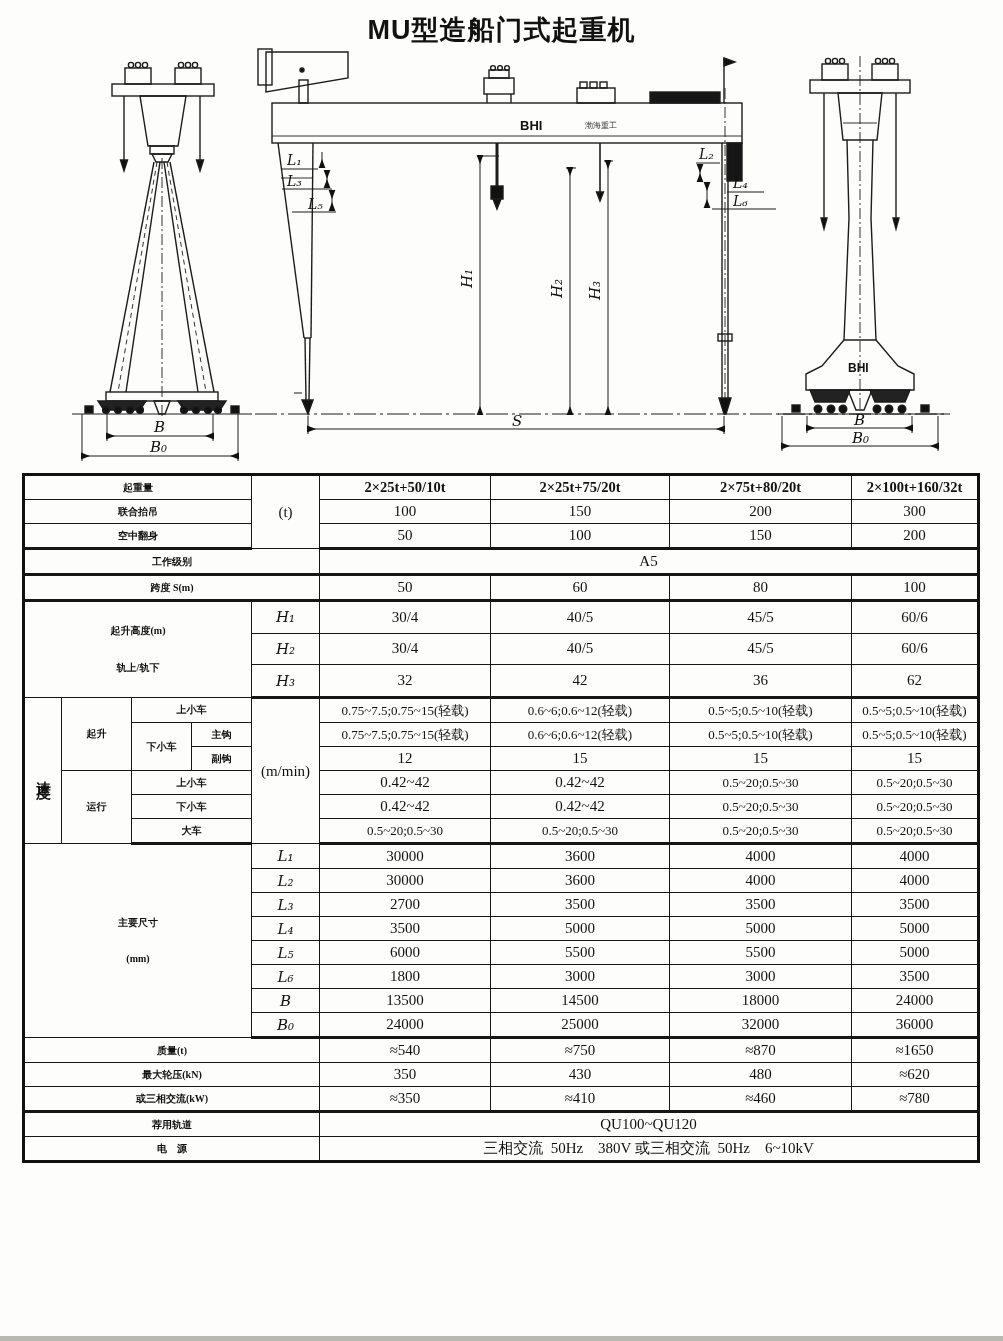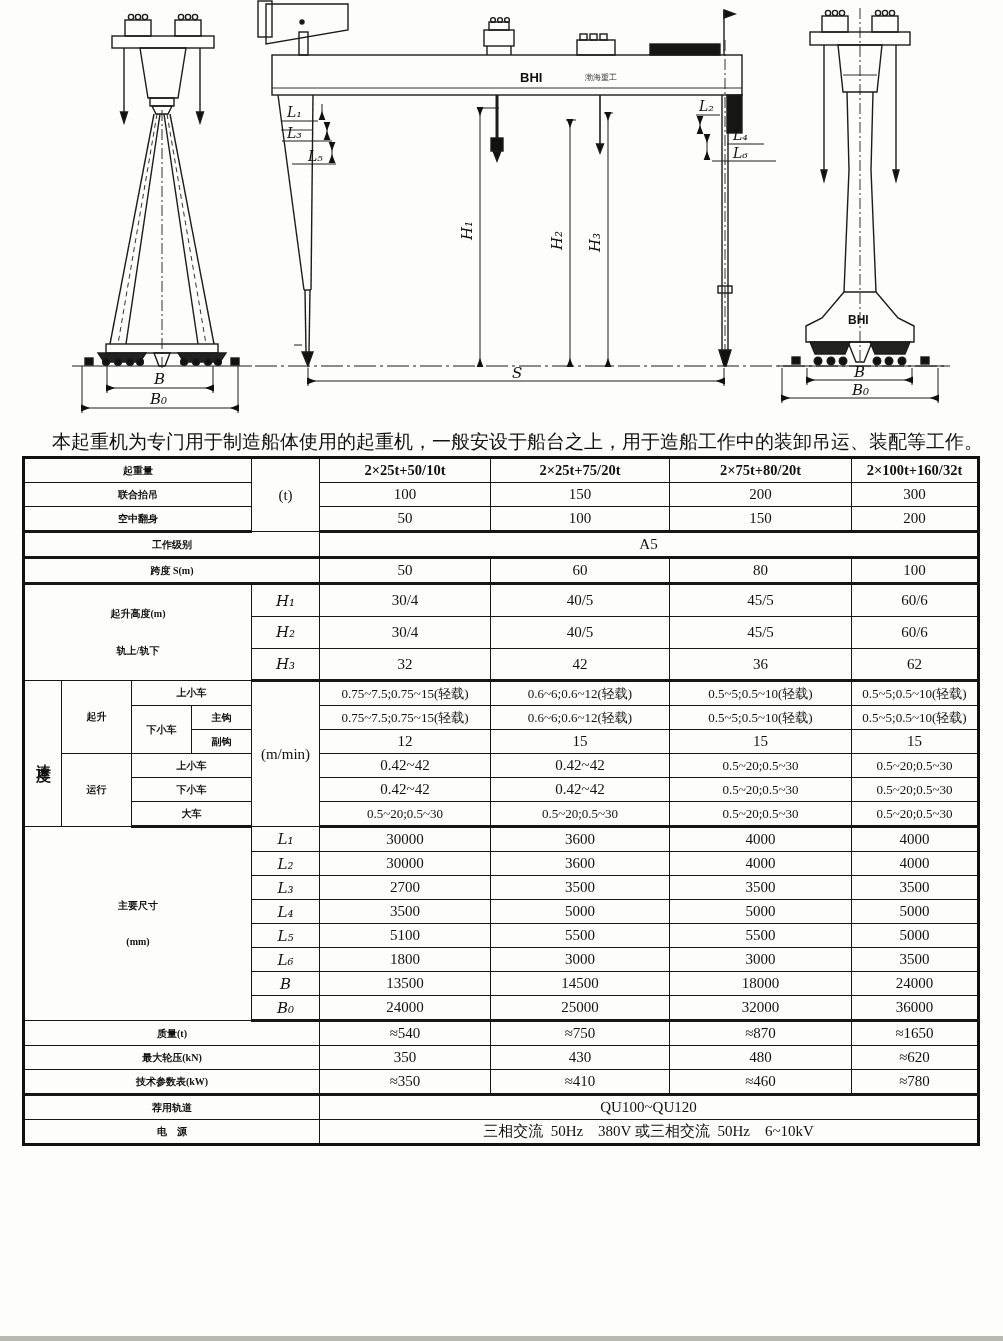--- a/index.html
+++ b/index.html
@@ -38,20 +38,21 @@
   .dimtxt{font-family:"DejaVu Serif","DejaVu Sans",serif;font-style:italic;}
   .bhi{font-family:"Liberation Sans",sans-serif;font-weight:bold;}
   .tiny{font-family:"Liberation Sans",sans-serif;}
   .botbar{position:absolute;bottom:0;left:0;width:100%;height:5px;background:#b9b9b3;}
 </style>
 </head>
 <body>
 
 <div class="page">
 
+  <div class="title">MU型造船门式起重机</div>
 
   <svg class="drawing" width="1003" height="425" viewBox="0 0 1003 425">
     <defs>
       <marker id="ar" markerWidth="9" markerHeight="8" refX="8" refY="4" orient="auto" markerUnits="userSpaceOnUse">
         <path d="M0,4 L9,0.6 L9,7.4 Z" fill="#111"></path>
       </marker>
       <marker id="al" markerWidth="9" markerHeight="8" refX="1" refY="4" orient="auto" markerUnits="userSpaceOnUse">
         <path d="M9,4 L0,0.6 L0,7.4 Z" fill="#111"></path>
       </marker>
     </defs>
@@ -240,21 +241,20 @@
       <text class="dimtxt" font-size="15" transform="rotate(-90 600 252)" x="600" y="252">H₃</text>
 
       <text class="dimtxt" x="512" y="378" font-size="15">S</text>
       <text class="dimtxt" x="154" y="384" font-size="15">B</text>
       <text class="dimtxt" x="150" y="404" font-size="15">B₀</text>
       <text class="dimtxt" x="854" y="377" font-size="15">B</text>
       <text class="dimtxt" x="852" y="395" font-size="15">B₀</text>
     </g>
   </svg>
 
-  <div class="intro-text">本起重机为专门用于制造船体使用的起重机，一般安设于船台之上，用于造船工作中的装卸吊运、装配等工作。</div>
 
   <table class="spec">
     <colgroup>
       <col style="width:38px">
         <col style="width:70px">
         <col style="width:60px">
         <col style="width:60px">
       <col style="width:68px">
         <col style="width:171px">
         <col style="width:179px">
@@ -402,21 +402,21 @@
     </tr>
     <tr>
       <td class="sym">L₄</td>
       <td class="val">3500</td>
       <td class="val">5000</td>
       <td class="val">5000</td>
       <td class="val">5000</td>
     </tr>
     <tr>
       <td class="sym">L₅</td>
-      <td class="val">5100</td>
+      <td class="val">6000</td>
       <td class="val">5500</td>
       <td class="val">5500</td>
       <td class="val">5000</td>
     </tr>
     <tr>
       <td class="sym">L₆</td>
       <td class="val">1800</td>
       <td class="val">3000</td>
       <td class="val">3000</td>
       <td class="val">3500</td>
@@ -446,21 +446,21 @@
 
     <tr>
       <td class="lbl" colspan="5">最大轮压(kN)</td>
       <td class="val">350</td>
       <td class="val">430</td>
       <td class="val">480</td>
       <td class="val">≈620</td>
     </tr>
 
     <tr class="thick">
-      <td class="lbl" colspan="5">技术参数表(kW)</td>
+      <td class="lbl" colspan="5">或三相交流(kW)</td>
       <td class="val">≈350</td>
       <td class="val">≈410</td>
       <td class="val">≈460</td>
       <td class="val">≈780</td>
     </tr>
 
     <tr>
       <td class="lbl" colspan="5">荐用轨道</td>
       <td class="val" colspan="4">QU100~QU120</td>
     </tr>

